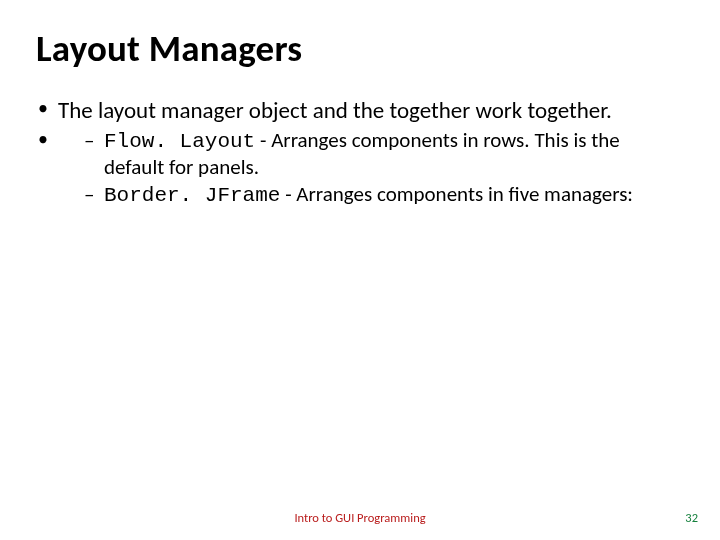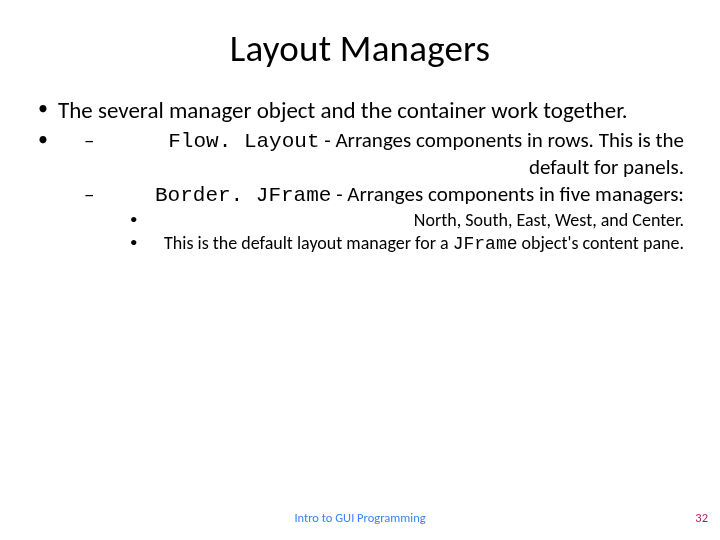--- a/index.html
+++ b/index.html
@@ -14,23 +14,23 @@
     overflow: hidden;
   }
   .slide {
     box-sizing: border-box;
     width: 720px;
     height: 540px;
     padding: 20px 36px 0 36px;
     position: relative;
   }
   .title {
-    text-align: center;
+    text-align: left;
     font-size: 37px;
-    font-weight: 400;
+    font-weight: 700;
     margin: 6px 0 26px 0;
     letter-spacing: 0.2px;
   }
   ul.l1 {
     list-style: none;
     margin: 0;
     padding: 0;
   }
   ul.l1 > li {
     position: relative;
@@ -43,21 +43,20 @@
     content: "•";
     position: absolute;
     left: 2px;
     top: 0;
     font-size: 20px;
   }
   ul.l2 {
     list-style: none;
     margin: 4px 0 4px 0;
     padding: 0 0 0 26px;
-    text-align: right;
   }
   ul.l2 > li {
     position: relative;
     padding-left: 20px;
     font-size: 21px;
     line-height: 1.18;
     margin-bottom: 2px;
   }
   ul.l2 > li::before {
     content: "–";
@@ -87,52 +86,46 @@
   .mono {
     font-family: "Courier New", Courier, monospace;
   }
   .footer-center {
     position: absolute;
     bottom: 15px;
     left: 0;
     width: 720px;
     text-align: center;
     font-size: 12.5px;
-    color: #3b82f6;
+    color: #b91c1c;
   }
   .footer-num {
     position: absolute;
     bottom: 15px;
-    right: 12px;
+    right: 22px;
     font-size: 12.5px;
-    color: #be185d;
+    color: #15803d;
   }
 </style>
 </head>
 <body>
 
 <div class="slide">
 
   <div class="title">Layout Managers</div>
 
   <ul class="l1">
-    <li>The several manager object and the container work together.</li>
+    <li>The layout manager object and the together work together.</li>
     <li>
       <ul class="l2">
         <li>
           <span class="mono">Flow. Layout</span><span> - Arranges components in rows. This is the default for panels.</span>
         </li>
         <li>
           <span class="mono">Border. JFrame</span><span> - Arranges components in five managers:</span>
-          <ul class="l3">
-            <li>North, South, East, West, and Center.</li>
-            <li>
-              <span>This is the default layout manager for a </span><span class="mono">JFrame</span><span> object's content pane.</span>
-            </li>
-          </ul>
         </li>
       </ul>
     </li>
   </ul>
 
   <div class="footer-center">Intro to GUI Programming</div>
   <div class="footer-num">32</div>
 </div>
 
 </body></html>

